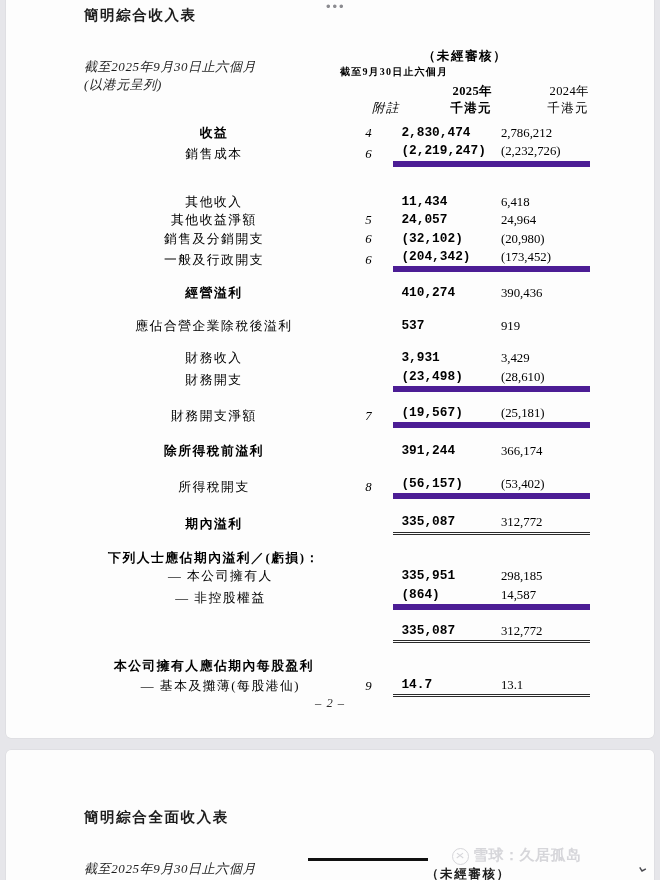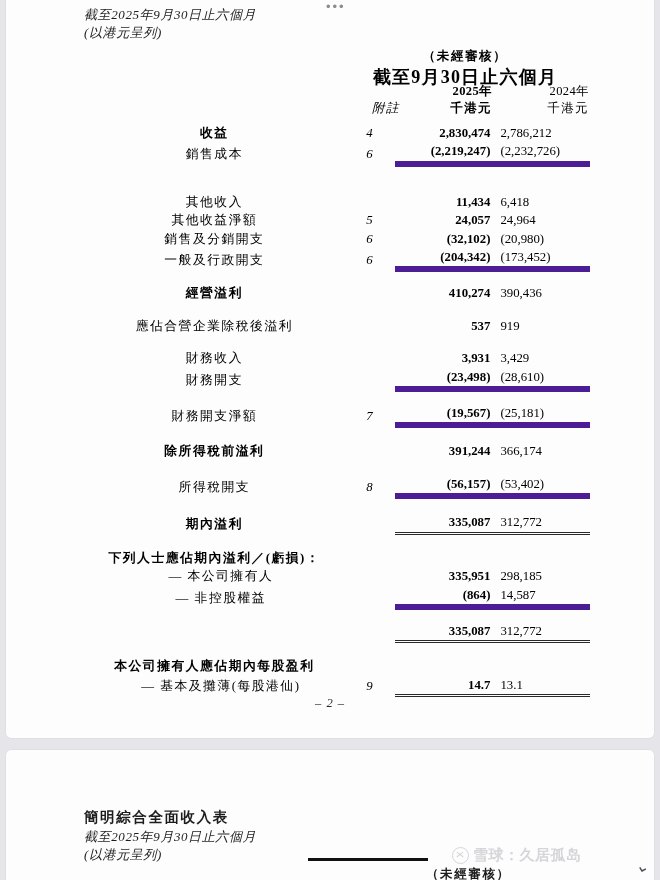--- a/index.html
+++ b/index.html
@@ -65,20 +65,21 @@
     letter-spacing: 1.6px;
     line-height: 1.35;
     white-space: nowrap;
   }
   .stmt-sub {
     font-style: italic;
     font-size: 13px;
     letter-spacing: 0.6px;
     line-height: 1.42;
     white-space: nowrap;
+    margin-top: 32px;
   }
   .stmt-sub2 {
     font-style: italic;
     font-size: 13px;
     letter-spacing: 0.6px;
     line-height: 1.42;
     white-space: nowrap;
   }
 
   
@@ -98,22 +99,21 @@
     font-size: 12.5px;
     font-weight: bold;
     letter-spacing: 1.6px;
     white-space: nowrap;
   }
   .ch-period {
     position: absolute;
     right: 4px;
     top: 17px;
     width: 250px;
-    text-align: center;
-    font-size: 18px;
+    font-size: 10px;
     font-weight: bold;
     letter-spacing: 1.2px;
     white-space: nowrap;
   }
   .ch-note {
     position: absolute;
     left: 274px;
     top: 52px;
     width: 56px;
     text-align: center;
@@ -144,21 +144,21 @@
   }
   table.fin td {
     padding: 0;
     vertical-align: bottom;
     line-height: 18.4px;
     height: 18.4px;
     white-space: nowrap;
   }
   td.c-label  { width: 252px; text-align: center; letter-spacing: 1.5px; }
   td.c-note   { width: 54px;  text-align: center; font-style: italic; letter-spacing: 0.5px; }
-  td.c-v1     { width: 100px; text-align: right; font-weight: bold; padding-right: 0px; }
+  td.c-v1     { width: 100px; text-align: left; font-weight: bold; padding-right: 0px; font-family: Liberation Mono, monospace; }
   td.c-v2     { width: 100px; text-align: left; padding-right: 0px; }
 
   
   .lbl-bold   { font-weight: bold; }
   .lbl-indent { padding-left: 13px !important; }
   .rule-bottom   { border-bottom: 6px solid #4c1d95; }
   .dbl-bottom    { border-bottom: 3px double #2a2a2a; }
   tr.sp12 td { height: 12px; line-height: 12px; }
   tr.sp14 td { height: 14px; line-height: 14px; }
 
@@ -204,21 +204,21 @@
     white-space: nowrap;
     color: #1d1d1d;
   }
 
   
   .watermark {
     position: absolute;
     left: 452px;
     top: 846px;
     display: flex;
-    align-items: center;
+    align-items: flex-end;
     gap: 4px;
     color: #d6d6da;
     font-size: 15px;
     font-weight: bold;
     letter-spacing: 0.5px;
     font-family: "Liberation Sans", sans-serif;
     white-space: nowrap;
     pointer-events: none;
   }
   .wm-logo {
@@ -261,20 +261,21 @@
 <body>
 
 <div id="root">
 
   <div class="page-card" id="page-one">
     <div class="page-inner">
 
       <div class="ellipsis-menu">•••</div>
 
       <div class="doc">
+        <div class="stmt-title">簡明綜合收入表</div>
         <div class="stmt-sub">截至2025年9月30日止六個月</div>
         <div class="stmt-sub2">(以港元呈列)</div>
       </div>
 
       <div class="col-head">
         <div class="ch-unaudited">（未經審核）</div>
         <div class="ch-period">截至9月30日止六個月</div>
         <div class="ch-note">附註</div>
         <div class="ch-y-2025">2025年</div>
         <div class="ch-u-2025">千港元</div>

